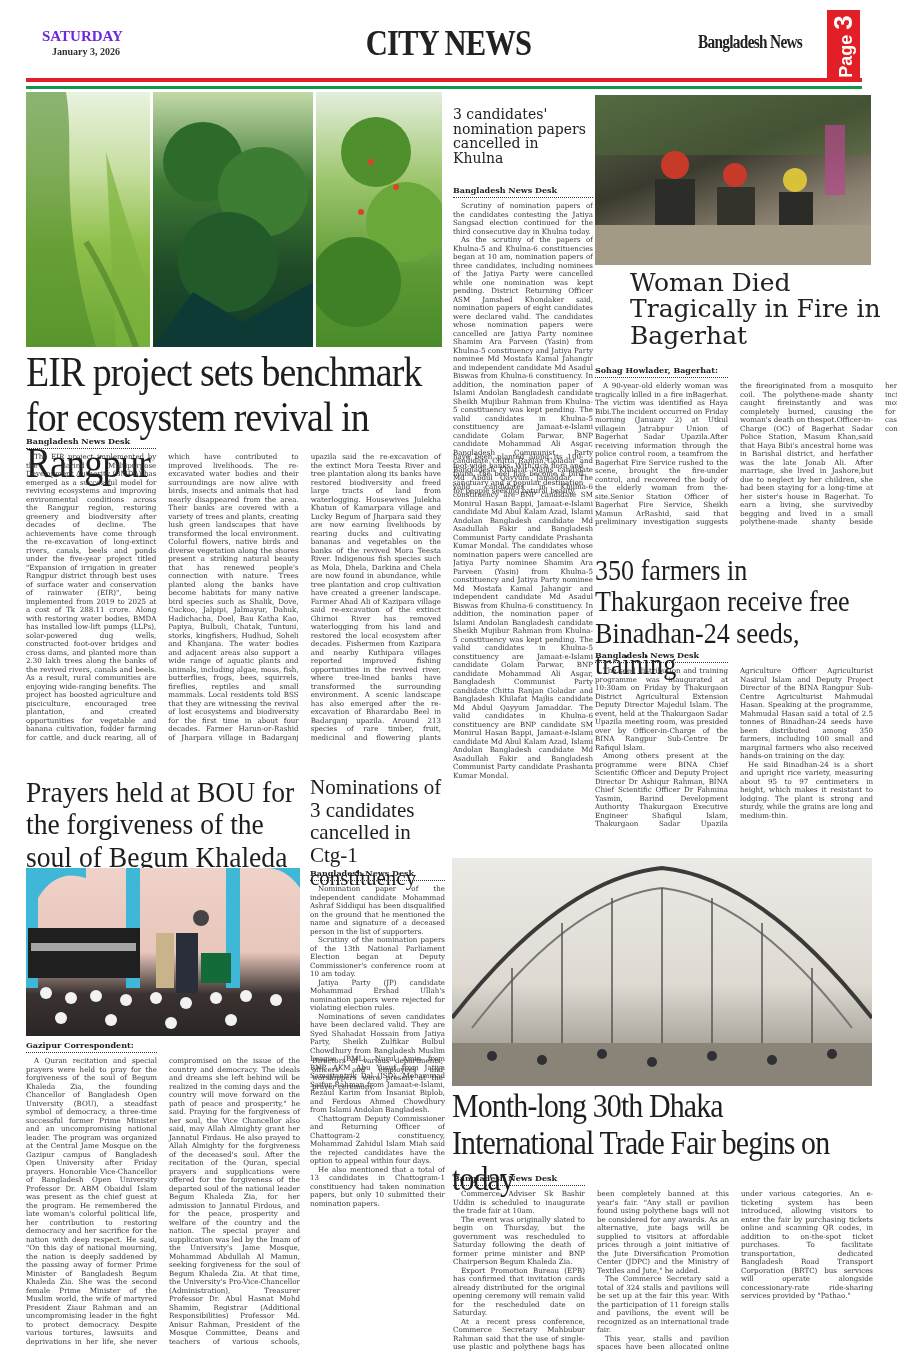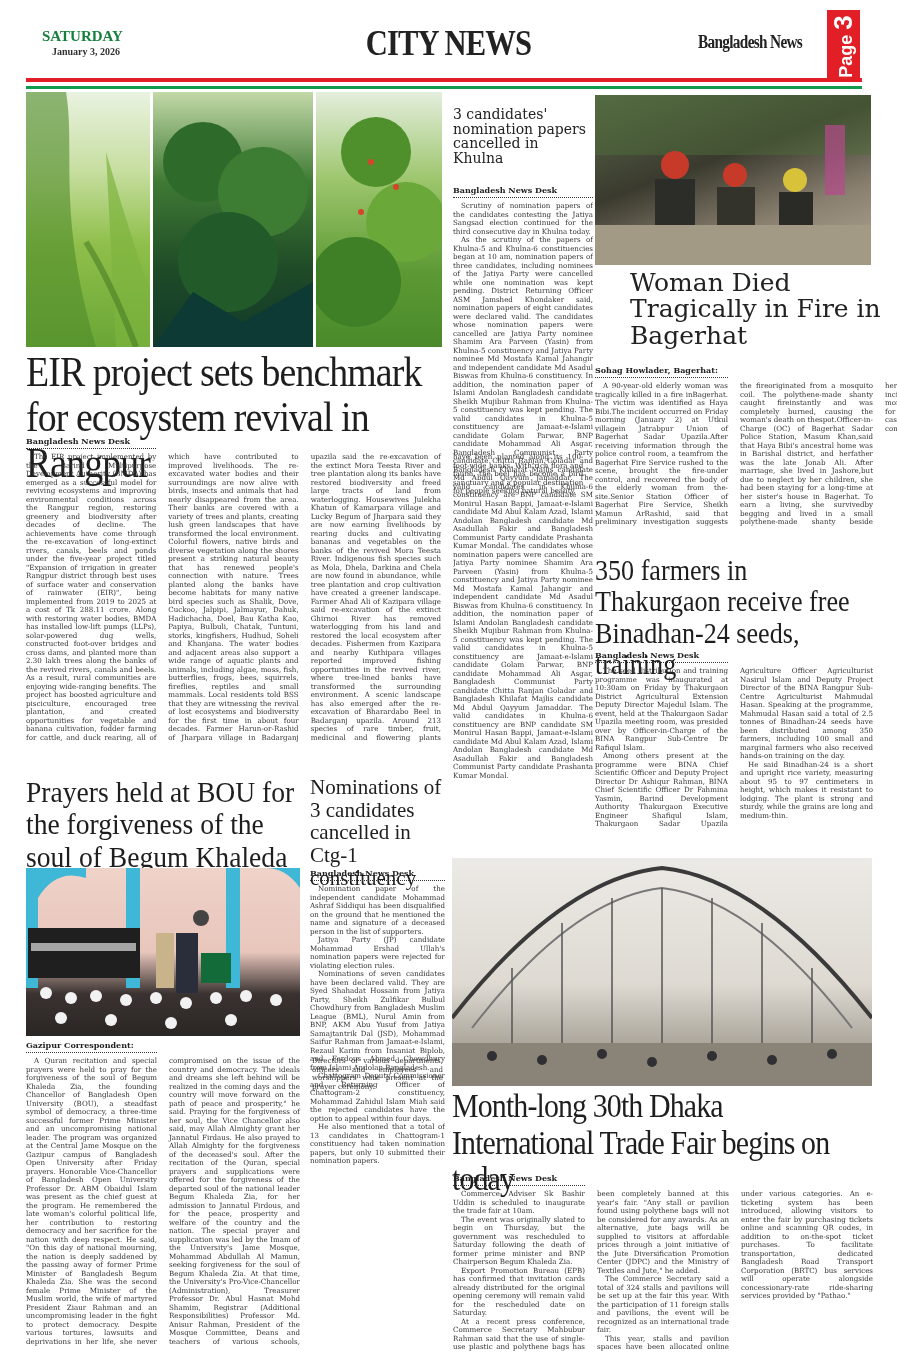--- a/index.html
+++ b/index.html
@@ -1,18 +1,18 @@
 <!DOCTYPE html>
 <html><head>
 <meta charset="utf-8">
 <style>
 *{box-sizing:border-box;margin:0;padding:0}
 body{width:897px;height:1365px;background:#fff;font-family:"DejaVu Serif",serif;color:#222;position:relative;overflow:hidden}
 .abs{position:absolute}
-.mast-day{left:42px;top:28px;font:bold 15px "Liberation Serif",serif;color:#15803d}
+.mast-day{left:42px;top:28px;font:bold 15px "Liberation Serif",serif;color:#6d28d9}
 .mast-date{left:52px;top:46px;font:bold 10px "Liberation Serif",serif;color:#333}
 .mast-title{left:0;width:897px;top:22px;text-align:center;font:bold 36px "Liberation Serif",serif;letter-spacing:-1px;transform:scaleX(.85);color:#222}
 .mast-brand{left:698px;top:32px;font:bold 18px "Liberation Serif",serif;letter-spacing:-.8px;color:#222;transform:scaleX(.85);transform-origin:left}
 .page-badge{left:827px;top:10px;width:33px;height:72px;background:#e21f26;color:#fff;display:flex;align-items:center;justify-content:center}
 .page-badge span{transform:rotate(-90deg);white-space:nowrap;font:bold 18px "Liberation Sans",sans-serif}
 .page-badge b{font-size:26px}
 .rule-red{left:26px;top:78px;width:836px;height:4px;background:#e21f26}
 .rule-green{left:26px;top:86px;width:836px;height:3px;background:#0f9a4d}
 .photo{overflow:hidden}
 .hl{font-family:"DejaVu Serif",serif;color:#222;line-height:1.05}
@@ -147,20 +147,21 @@
   <div class="body cols2" style="height:305px;column-fill:auto;margin-top:-15px;padding-top:15px">
       <p>A Quran recitation and special prayers were held to pray for the forgiveness of the soul of Begum Khaleda Zia, the founding Chancellor of Bangladesh Open University (BOU), a steadfast symbol of democracy, a three-time successful former Prime Minister and an uncompromising national leader. The program was organized at the Central Jame Mosque on the Gazipur campus of Bangladesh Open University after Friday prayers. Honorable Vice-Chancellor of Bangladesh Open University Professor Dr. ABM Obaidul Islam was present as the chief guest at the program. He remembered the late woman's colorful political life, her contribution to restoring democracy and her sacrifice for the nation with deep respect. He said, "On this day of national mourning, the nation is deeply saddened by the passing away of former Prime Minister of Bangladesh Begum Khaleda Zia. She was the second female Prime Minister of the Muslim world, the wife of martyred President Ziaur Rahman and an uncompromising leader in the fight to protect democracy. Despite various tortures, lawsuits and deprivations in her life, she never compromised on the issue of the country and democracy. The ideals and dreams she left behind will be realized in the coming days and the country will move forward on the path of peace and prosperity," he said. Praying for the forgiveness of her soul, the Vice Chancellor also said, may Allah Almighty grant her Jannatul Firdaus. He also prayed to Allah Almighty for the forgiveness of the deceased's soul. After the recitation of the Quran, special prayers and supplications were offered for the forgiveness of the departed soul of the national leader Begum Khaleda Zia, for her admission to Jannatul Firdous, and for the peace, prosperity and welfare of the country and the nation. The special prayer and supplication was led by the Imam of the University's Jame Mosque, Mohammad Abdullah Al Mamun, seeking forgiveness for the soul of Begum Khaleda Zia. At that time, the University's Pro-Vice-Chancellor (Administration), Treasurer Professor Dr. Abul Hasnat Mohd Shamim, Registrar (Additional Responsibilities) Professor Md. Anisur Rahman, President of the Mosque Committee, Deans and teachers of various schools, Directors of various departments, officers and employees and worshippers were present at the prayer ceremony.</p>
     </div>
 </div>
 
 <div class="abs hl-cond" style="left:310px;top:776px;width:135px;font-size:21px">Nominations of 3 candidates cancelled in Ctg-1 constituency</div>
 <div class="abs" style="left:310px;top:868px;width:135px">
   <div class="byline">Bangladesh News Desk</div>
   <div class="body" style="height:470px;overflow:hidden">
     <p>Nomination paper of the independent candidate Mohammad Ashraf Siddiqui has been disqualified on the ground that he mentioned the name and signature of a deceased person in the list of supporters.</p>
+    <p>Scrutiny of the nomination papers of the 13th National Parliament Election began at Deputy Commissioner's conference room at 10 am today.</p>
     <p>Jatiya Party (JP) candidate Mohammad Ershad Ullah's nomination papers were rejected for violating election rules.</p>
     <p>Nominations of seven candidates have been declared valid. They are Syed Shahadat Hossain from Jatiya Party, Sheikh Zulfikar Bulbul Chowdhury from Bangladesh Muslim League (BML), Nurul Amin from BNP, AKM Abu Yusuf from Jatiya Samajtantrik Dal (JSD), Mohammad Saifur Rahman from Jamaat-e-Islami, Rezaul Karim from Insaniat Biplob, and Ferdous Ahmed Chowdhury from Islami Andolan Bangladesh.</p>
     <p>Chattogram Deputy Commissioner and Returning Officer of Chattogram-2 constituency, Mohammad Zahidul Islam Miah said the rejected candidates have the option to appeal within four days.</p>
     <p>He also mentioned that a total of 13 candidates in Chattogram-1 constituency had taken nomination papers, but only 10 submitted their nomination papers.</p>
   </div>
 </div>
 
 <div class="abs photo" style="left:452px;top:858px;width:420px;height:228px;background:linear-gradient(180deg,#eceae6 0%,#dedad2 55%,#a59f94 85%,#6d675e 100%)">
   <svg width="420" height="228">
       <path d="M0 160 Q110 20 210 10 Q310 20 420 160" fill="none" stroke="#3a3a3a" stroke-width="4"></path>

